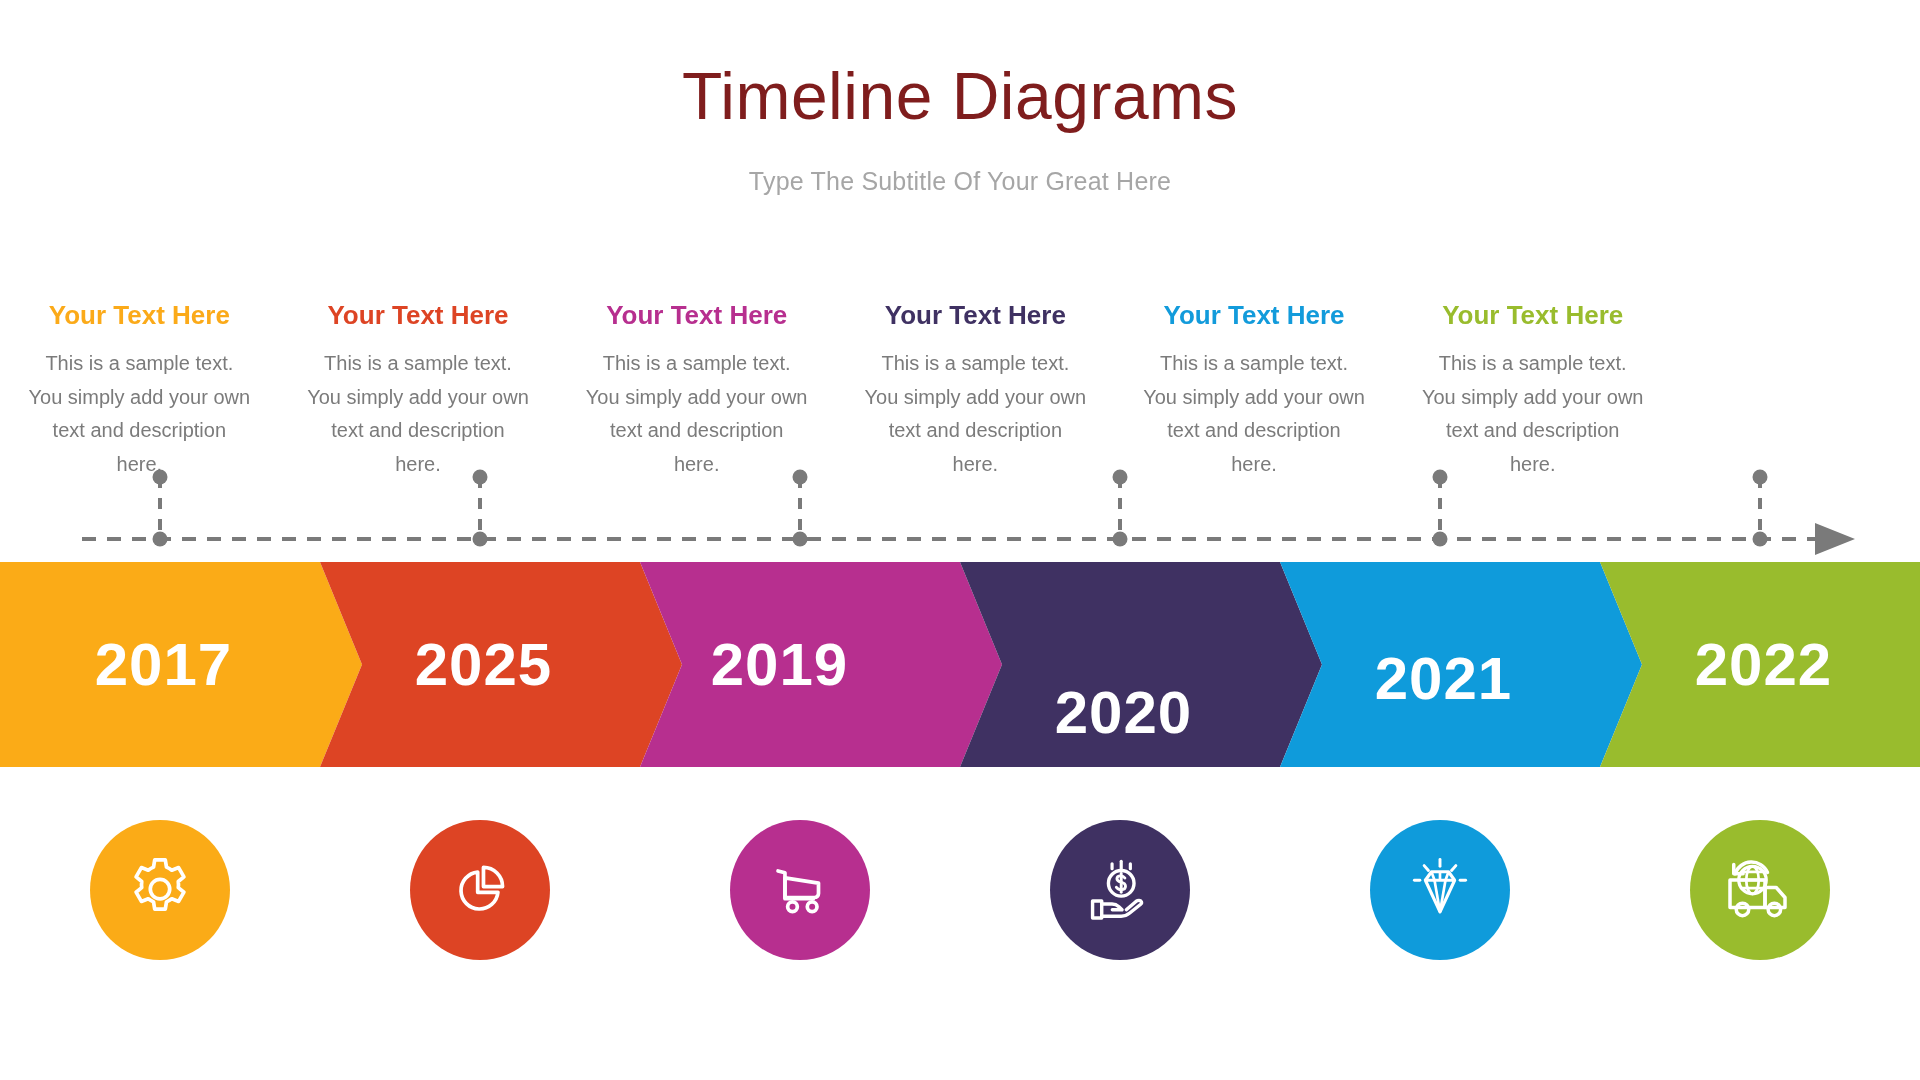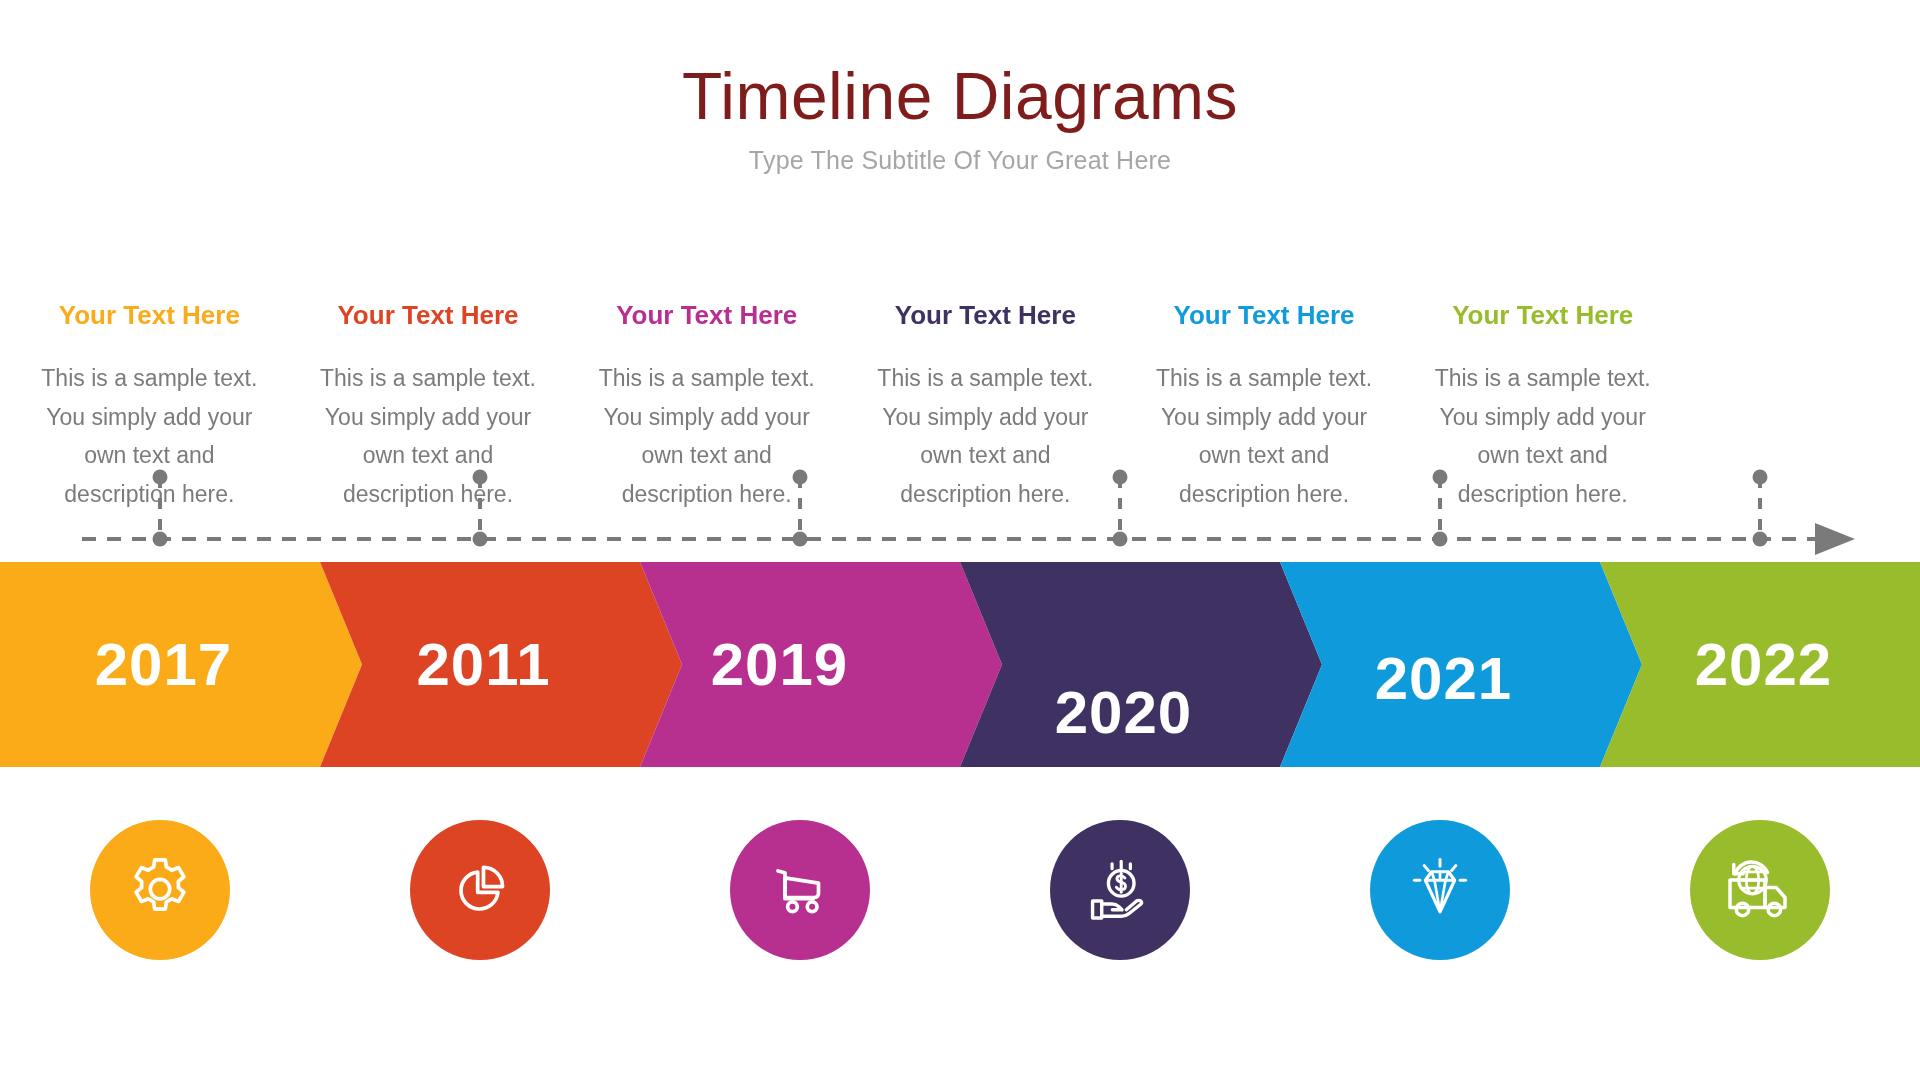--- a/index.html
+++ b/index.html
@@ -26,49 +26,49 @@
     text-align: center;
   }
   .page-title {
     font-size: 66px;
     font-weight: 400;
     color: #7f1d1d;
     letter-spacing: 0.5px;
     line-height: 1.05;
   }
   .page-subtitle {
-    margin-top: 15px;
+    margin-top: 36px;
     font-size: 25px;
     font-weight: 400;
     color: #a6a6a6;
     letter-spacing: 0.2px;
   }
 
   
   .columns {
     position: absolute;
     top: 300px;
-    left: 10px;
+    left: 0;
     width: 1672px;
     display: flex;
   }
   .col {
     width: 320px;
     padding: 0 28px;
     text-align: center;
   }
   .col-title {
     font-size: 26px;
     font-weight: bold;
     line-height: 1.2;
     white-space: nowrap;
   }
   .col-body {
-    margin-top: 28px;
-    font-size: 23px;
+    margin-top: 16px;
+    font-size: 20px;
     line-height: 1.68;
     color: #7b7b7b;
     font-weight: 400;
   }
 
   
   .connectors {
     position: absolute;
     top: 455px;
     left: 0;
@@ -197,21 +197,21 @@
           <path d="M320,0 L640,0 L682,102.5 L640,205 L320,205 L362,102.5 Z" fill="#dd4424"></path>
           <path d="M640,0 L960,0 L1002,102.5 L960,205 L640,205 L682,102.5 Z" fill="#b72f8f"></path>
           <path d="M960,0 L1280,0 L1322,102.5 L1280,205 L960,205 L1002,102.5 Z" fill="#3f3162"></path>
           <path d="M1280,0 L1600,0 L1642,102.5 L1600,205 L1280,205 L1322,102.5 Z" fill="#0f9bdb"></path>
           <path d="M1600,0 L1920,0 L1920,205 L1600,205 L1642,102.5 Z" fill="#99bc2d"></path>
         </g>
     </svg>
   </div>
   <div id="year-labels">
       <div class="year-label" style="left: 0px;">2017</div>
-      <div class="year-label" style="left: 320px;">2011</div>
+      <div class="year-label" style="left: 320px;">2025</div>
       <div class="year-label" style="left: 616px;">2019</div>
       <div class="year-label" style="left: 960px; margin-top: 48px;">2020</div>
       <div class="year-label" style="left: 1280px; margin-top: 14px;">2021</div>
       <div class="year-label" style="left: 1600px;">2022</div>
     </div>
 
   <div class="icons">
 
     <div class="icon-cell">
       <div class="icon-circle" style="background: rgb(251, 171, 23);">

